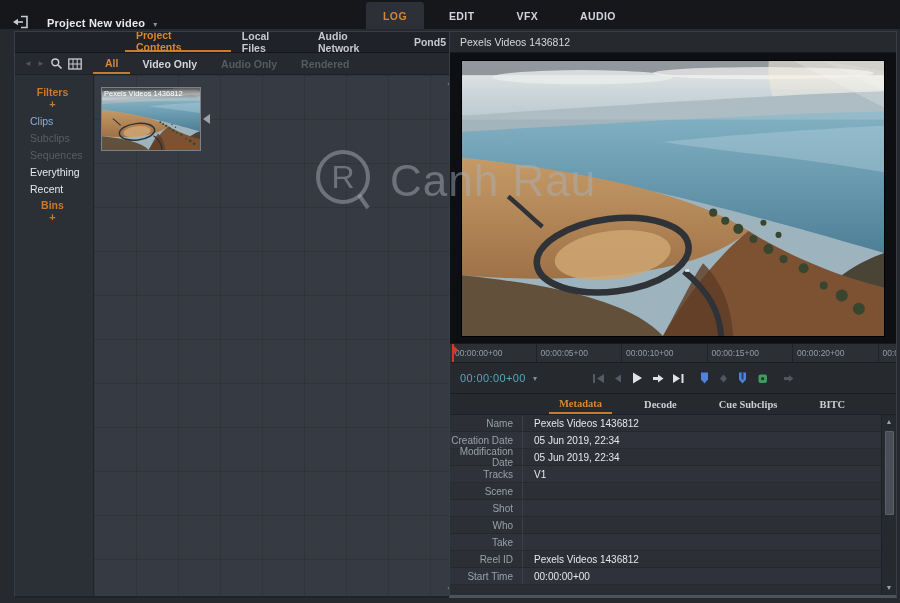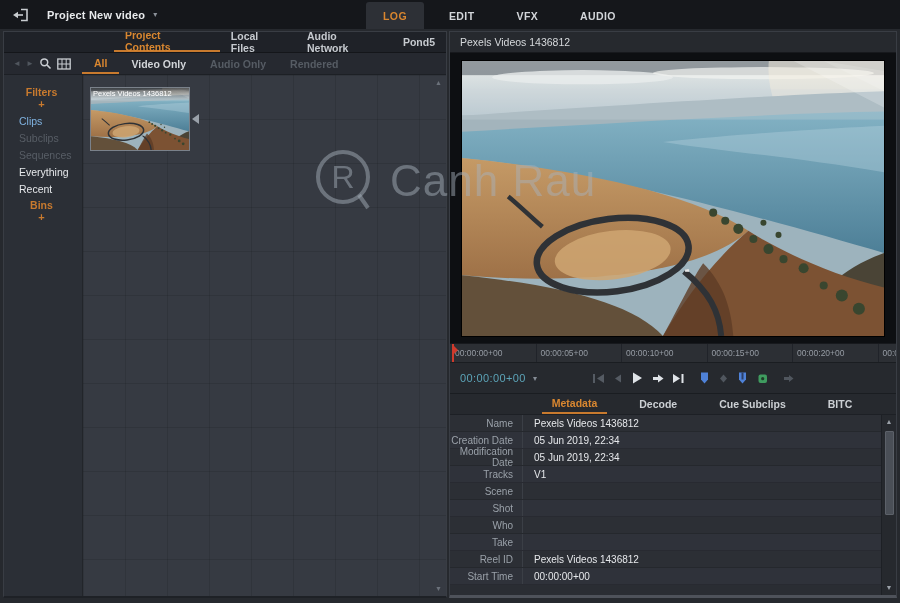--- a/index.html
+++ b/index.html
@@ -3,29 +3,29 @@
 <meta charset="utf-8">
 <style>
   * { margin:0; padding:0; box-sizing:border-box; }
   html,body { background:#1a1c20; }
   #app {
     position:relative; width:900px; height:603px; overflow:hidden;
     background:#26292e; font-family:"Liberation Sans", sans-serif;
     -webkit-font-smoothing:antialiased;
   }
   
-  .topbar { position:absolute; left:0; top:0; width:900px; height:29px; background:#15171b; display:flex; align-items:center; }
+  .topbar { position:absolute; left:0; top:0; width:900px; height:29px; background:#15171b; display:flex; align-items:flex-end; }
   .exit-btn { margin-left:12px; display:flex; align-items:center; cursor:pointer; }
   .proj-title { margin-left:18px; font-size:11px; font-weight:bold; color:#e8eaec; letter-spacing:.2px; }
   .proj-caret { margin-left:8px; font-size:8px; color:#8b9199; }
   .top-tabs { position:absolute; left:366px; top:2px; height:27px; display:flex; align-items:stretch;gap:8px; }
   .top-tab { padding:0 17px; display:flex; align-items:center; font-size:10.5px; font-weight:bold; color:#d3d6da; letter-spacing:.4px; cursor:pointer; }
   .top-tab.active { background:#2d3036; border-radius:3px 3px 0 0; color:#d9862f; }
   
-  .left-panel { position:absolute; left:3px; top:31px; width:444px; height:567px; background:#2b2f36; border:1px solid #393d44; border-bottom:2px solid #1e2126; overflow:hidden; }
+  .left-panel { position:absolute; left:14px; top:31px; width:444px; height:567px; background:#2b2f36; border:1px solid #393d44; border-bottom:2px solid #1e2126; overflow:hidden; }
   .right-panel { position:absolute; left:449px; top:31px; width:448px; height:567px; background:#26292e; border:1px solid #393d44; border-bottom:3px solid #4e525a; display:flex; flex-direction:column; overflow:hidden; }
   
   .lp-tabs { height:21px; background:#1f2228; display:flex; align-items:stretch; padding-left:110px; border-bottom:1px solid #14161a; }
   .lp-tab { padding:0 11px; display:flex; align-items:center; font-size:10.5px; font-weight:bold; color:#c6cacf; cursor:pointer; }
   .lp-tab.active { color:#d98730; border-bottom:2px solid #c87a2e; }
   .lp-subrow { height:22px; display:flex; background:#262930; border-bottom:1px solid #1d2025; }
   .nav-cluster { width:78px; display:flex; align-items:center; gap:5px; padding-left:9px; }
   .nav-arrow { font-size:8px; color:#50565e; cursor:pointer; }
   .icon-btn { display:flex; align-items:center; cursor:pointer; }
   .subtabs { display:flex; align-items:stretch; }
@@ -60,21 +60,21 @@
   .tick:first-child { border-left-color:transparent; }
   .playhead { position:absolute; left:2px; top:0; width:2px; height:19px; background:#cf3a2c; }
   .playhead::after { content:""; position:absolute; left:2px; top:2px; border-top:4px solid transparent; border-bottom:4px solid transparent; border-left:4px solid #cf3a2c; }
   .transport { height:31px; flex:none; display:flex; align-items:center; position:relative; background:#26292e; border-bottom:1px solid #1a1d21; }
   .tc-group { position:absolute; left:10px; display:flex; align-items:center; gap:7px; cursor:pointer; }
   .tc { font-size:11px; color:#5ca4b8; letter-spacing:.4px; }
   .tc-caret { font-size:8px; color:#868d96; }
   .t-buttons { margin:0 auto; transform:translateX(20px); display:flex; align-items:center; gap:7px; }
   .t-btn { display:flex; align-items:center; cursor:pointer; }
   .meta { flex:1; display:flex; flex-direction:column; overflow:hidden; }
-  .meta-tabs { height:21px; flex:none; display:flex; justify-content:center; padding-left:58px; gap:22px; border-bottom:1px solid #1d2025; }
+  .meta-tabs { height:21px; flex:none; display:flex; justify-content:center; padding-left:58px; gap:22px; border-bottom:1px solid #1d2025;font-family:Liberation Serif, serif; }
   .meta-tab { padding:0 10px; display:flex; align-items:center; font-size:10.5px; font-weight:bold; color:#ccd0d4; cursor:pointer; }
   .meta-tab.active { color:#d98730; border-bottom:2px solid #c87a2e; }
   .meta-body { flex:1; display:flex; overflow:hidden; background:#2a2d33; }
   .meta-rows { flex:1; overflow:hidden; }
   .mrow { height:17px; display:flex; align-items:stretch; font-size:10px; border-bottom:1px solid rgba(0,0,0,.14); }
   .mrow:nth-child(even) { background:#2f323a; }
   .mrow:nth-child(odd)  { background:#2c2f35; }
   .mlabel { width:72px; flex:none; text-align:right; color:#9aa1a9; padding-right:9px; display:flex; align-items:center; justify-content:flex-end; }
   .mvalue { flex:1; color:#e6e8eb; border-left:1px solid #3b3f46; padding-left:11px; display:flex; align-items:center; white-space:nowrap; overflow:hidden; }
   .scrollbar { width:15px; flex:none; background:#26292e; border-left:1px solid #1d2025; display:flex; flex-direction:column; align-items:center; padding:3px 0; }

